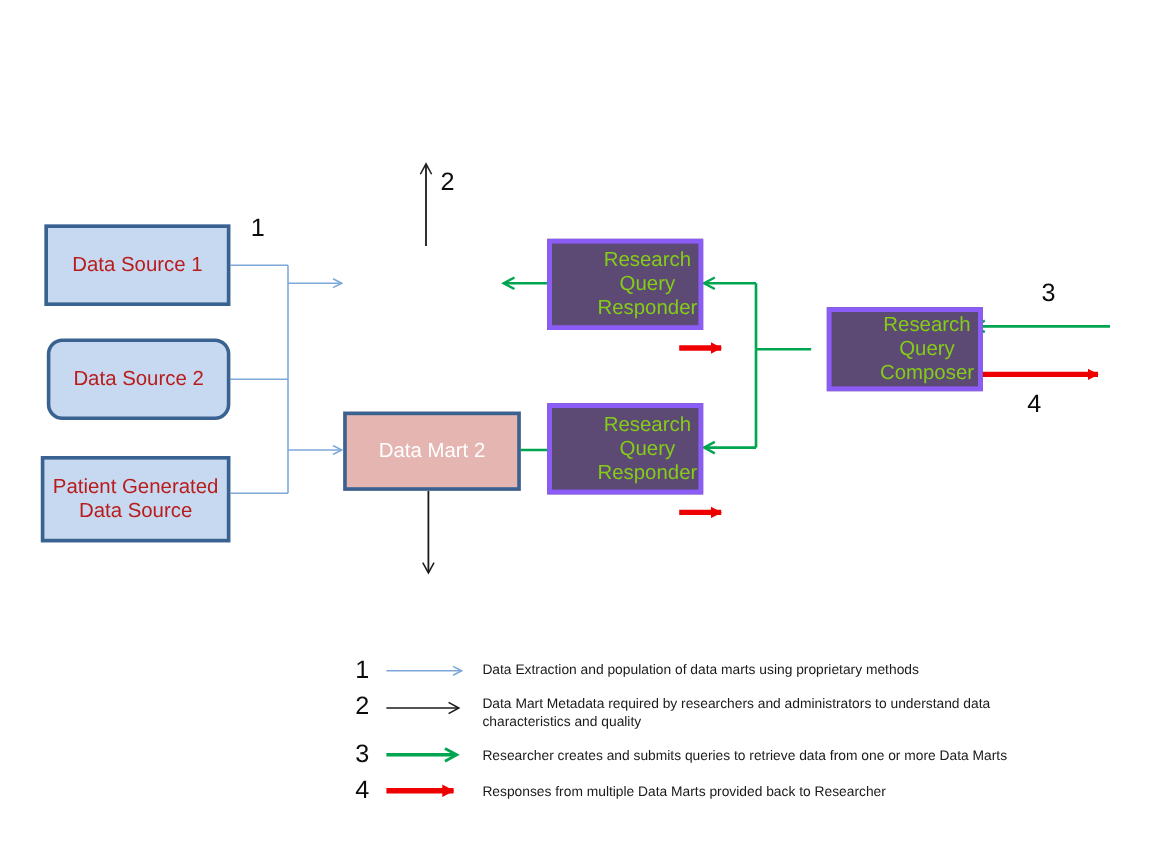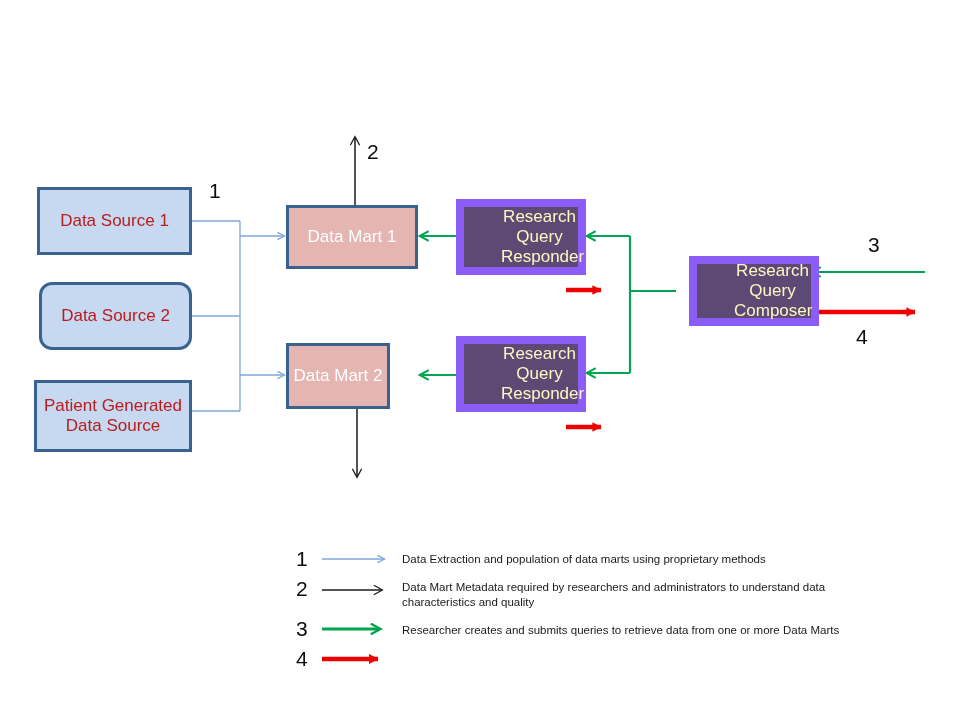--- a/index.html
+++ b/index.html
@@ -47,22 +47,22 @@
     font-size: 17px;
   }
   .node-mart {
     background: #e4b5b1;
     border: 3px solid #3a6291;
     color: #ffffff;
     font-size: 17px;
   }
   .node-purple {
     background: #5c4a75;
-    border: 8px solid #8b5cf6;
-    color: #fef9c3;
+    border: 4px solid #8b5cf6;
+    color: #84cc16;
     font-size: 17px;
     padding-left: 37px;
   }
 
   
   .step-num {
     position: absolute;
     font-size: 21px;
     color: #0c0c0c;
     font-family: "Liberation Sans", sans-serif;
@@ -172,25 +172,22 @@
   </div>
 
   <div class="node node-source" style="left:39px; top:282px; width:153px; height:68px;border-radius:13px;">
     <span class="lbl">Data Source 2</span>
   </div>
 
   <div class="node node-source" style="left:34px; top:380px; width:158px; height:72px;">
     <span class="lbl">Patient Generated Data Source</span>
   </div>
 
-  <div class="node node-mart" style="left:286px; top:205px; width:132px; height:64px;">
-    <span class="lbl">Data Mart 1</span>
-  </div>
-
-  <div class="node node-mart" style="left:286px; top:343px; width:104px; height:66px;">
+
+  <div class="node node-mart" style="left:286px; top:343px; width:148px; height:66px;">
     <span class="lbl">Data Mart 2</span>
   </div>
 
   <div class="node node-purple" style="left:456px; top:199px; width:130px; height:76px;">
     <span class="lbl">Research Query Responder</span>
   </div>
 
   <div class="node node-purple" style="left:456px; top:336px; width:130px; height:76px;">
     <span class="lbl">Research Query Responder</span>
   </div>
@@ -259,17 +256,18 @@
       <div class="legend-arrow">
         <svg width="78" height="20" viewBox="0 0 78 20">
           <defs>
             <marker id="lg-red" markerWidth="11" markerHeight="11" refX="9.4" refY="5.5" orient="auto" markerUnits="userSpaceOnUse">
               <path d="M0,0.3 L10,5.5 L0,10.7 Z" fill="#ee0000"></path>
             </marker>
           </defs>
           <path d="M4,10 L60,10" stroke="#ee0000" stroke-width="4.5" fill="none" marker-end="url(#lg-red)"></path>
         </svg>
       </div>
+      <div class="legend-text">Responses from multiple  Data Marts provided back to Researcher</div>
     </div>
 
   </div>
 
 </div>
 
 </body></html>

